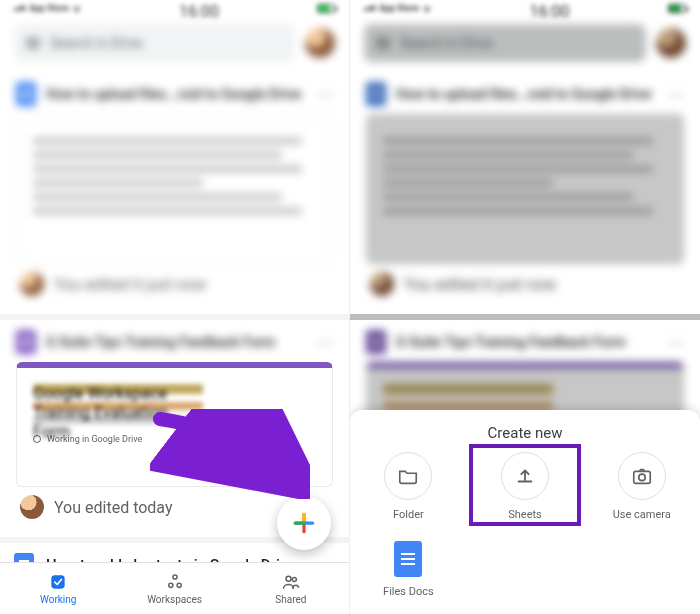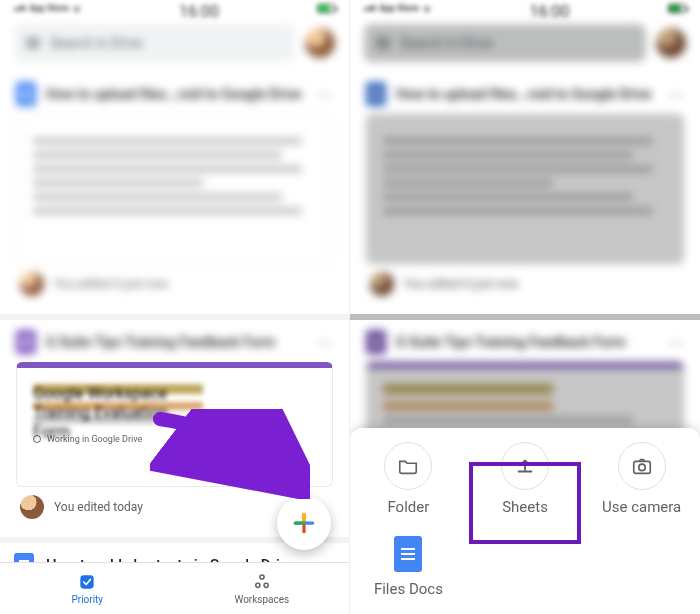--- a/index.html
+++ b/index.html
@@ -47,21 +47,21 @@
   .more-ic{color:#5f6368;font-size:16px;}
   .preview{margin:8px 6px 0;background:#fff;border:1px solid #e8eaed;border-radius:6px;min-height:150px;padding:16px;}
   .preview.form{border-top:6px solid #7e57c2;min-height:125px;}
   .pvline{height:8px;background:#ccc;border-radius:2px;margin:6px 0;}
   .pvline.sh{width:60%;} .pvline.md{width:88%;} .pvline.lg{width:95%;}
   .pv-head{height:10px;background:#bfa860;width:60%;border-radius:2px;margin-bottom:8px;}
   .radio-row{display:flex;align-items:center;gap:6px;margin-top:10px;font-size:9px;color:#5f6368;}
   .radio-row .r{width:8px;height:8px;border:1px solid #5f6368;border-radius:50%;}
   .editor-row{display:flex;align-items:center;gap:10px;padding:8px 10px;}
   .sm-avatar{width:24px;height:24px;border-radius:50%;background:radial-gradient(circle at 35% 30%, #f2c89a 0 35%, #8b5a3c 36% 100%);}
-  .editor-text{font-size:12px;color:#5f6368;}
+  .editor-text{font-size:16px;color:#5f6368;}
 
   .section-sep{height:6px;background:#f1f3f4;}
 
   
   .list-item{display:flex;align-items:center;padding:10px 14px;gap:12px;}
   .list-item .file-title{font-size:15px;}
 
   
   .tabbar{position:absolute;bottom:0;left:0;right:0;height:52px;border-top:1px solid #e0e0e0;background:#fff;display:flex;}
   .tab{flex:1;display:flex;flex-direction:column;align-items:center;justify-content:center;gap:2px;font-size:10px;color:#5f6368;}
@@ -71,21 +71,21 @@
   
   .fab{position:absolute;right:18px;bottom:64px;width:54px;height:54px;border-radius:50%;background:#fff;box-shadow:0 4px 12px rgba(0,0,0,.25);display:flex;align-items:center;justify-content:center;}
 
   
   .arrow{position:absolute;left:150px;bottom:115px;pointer-events:none;}
 
   
   .sheet{position:absolute;left:0;right:0;bottom:0;background:#fff;border-radius:12px 12px 0 0;padding:14px 0 16px;box-shadow:0 -2px 10px rgba(0,0,0,.15);}
   .sheet-title{text-align:center;font-size:15px;color:#3c4043;margin-bottom:10px;}
   .sheet-grid{display:grid;grid-template-columns:repeat(3,1fr);row-gap:20px;}
-  .sheet-item{display:flex;flex-direction:column;align-items:center;gap:8px;font-size:15px;color:#5f6368;}
+  .sheet-item{display:flex;flex-direction:column;align-items:center;gap:8px;font-size:11px;color:#5f6368;}
   .circle-ic{width:48px;height:48px;border-radius:50%;border:1px solid #e0e0e0;display:flex;align-items:center;justify-content:center;}
   .sq-ic{width:28px;height:36px;border-radius:3px;display:flex;align-items:center;justify-content:center;}
   .sq-docs{background:#4285f4;} .sq-sheets{background:#0f9d58;} .sq-slides{background:#f4b400;}
   .sq-ic::after{content:"";width:14px;height:2px;background:#fff;box-shadow:0 -5px 0 #fff, 0 5px 0 #fff;}
   .sq-sheets::after{width:14px;height:14px;background:transparent;box-shadow:inset 0 0 0 2px #fff;content:"";}
   .sq-slides::after{width:16px;height:10px;background:#fff;border-radius:1px;box-shadow:none;content:"";}
 
   .highlight-box{position:absolute;border:4px solid #6a1bb5;pointer-events:none;}
 
   .bg-dim{position:absolute;inset:0;}
@@ -196,30 +196,39 @@
       </defs>
     <path d="M10 10 Q 80 20 135 62" stroke="#7a1fd1" stroke-width="14" fill="none" marker-end="url(#ah)" stroke-linecap="round"></path>
   </svg>
 
   <div class="tabbar">
     <div class="tab active">
       <svg viewBox="0 0 24 24">
           <rect x="4" y="4" width="16" height="16" rx="4" fill="#1a73e8"></rect>
           <path d="M8 12l3 3 5-6" stroke="#fff" stroke-width="2" fill="none" stroke-linecap="round" stroke-linejoin="round"></path>
         </svg>
-      <span>Priority</span>
+      <span>Working</span>
     </div>
     <div class="tab">
       <svg viewBox="0 0 24 24">
           <circle cx="12" cy="6" r="2.5" fill="none" stroke="#5f6368" stroke-width="1.8"></circle>
           <circle cx="7" cy="16" r="2.5" fill="none" stroke="#5f6368" stroke-width="1.8"></circle>
           <circle cx="17" cy="16" r="2.5" fill="none" stroke="#5f6368" stroke-width="1.8"></circle>
         </svg>
       <span>Workspaces</span>
     </div>
+    <div class="tab">
+      <svg viewBox="0 0 24 24">
+          <circle cx="9" cy="8" r="3" fill="none" stroke="#5f6368" stroke-width="1.8"></circle>
+          <circle cx="16" cy="9" r="2.4" fill="none" stroke="#5f6368" stroke-width="1.8"></circle>
+          <path d="M3 20c0-3 3-5 6-5s6 2 6 5" fill="none" stroke="#5f6368" stroke-width="1.8"></path>
+          <path d="M14 20c0-2.6 2-4 4-4s3 1 3 3" fill="none" stroke="#5f6368" stroke-width="1.8"></path>
+        </svg>
+      <span>Shared</span>
+    </div>
   </div>
 </div>
 
 <div class="pane right">
   <div class="bg-dim">
 
     <div class="status-bar blur-sm">
       <div class="status-left">
         <div class="sig">
             <span></span>
@@ -276,20 +285,21 @@
       </div>
       <div class="preview form">
         <div class="pv-head"></div>
           <div class="pvline sh" style="background:#d9a66b;"></div>
           <div class="pvline md"></div>
       </div>
     </div>
   </div>
 
   <div class="sheet">
+    <div class="sheet-title">Create new</div>
     <div class="sheet-grid">
       <div class="sheet-item">
         <div class="circle-ic">
             <svg width="22" height="22" viewBox="0 0 24 24">
               <path d="M3 7h6l2 2h10v9a2 2 0 0 1-2 2H5a2 2 0 0 1-2-2V7z" fill="none" stroke="#5f6368" stroke-width="1.8"></path>
             </svg>
           </div>
         <span>Folder</span>
       </div>
       <div class="sheet-item">

